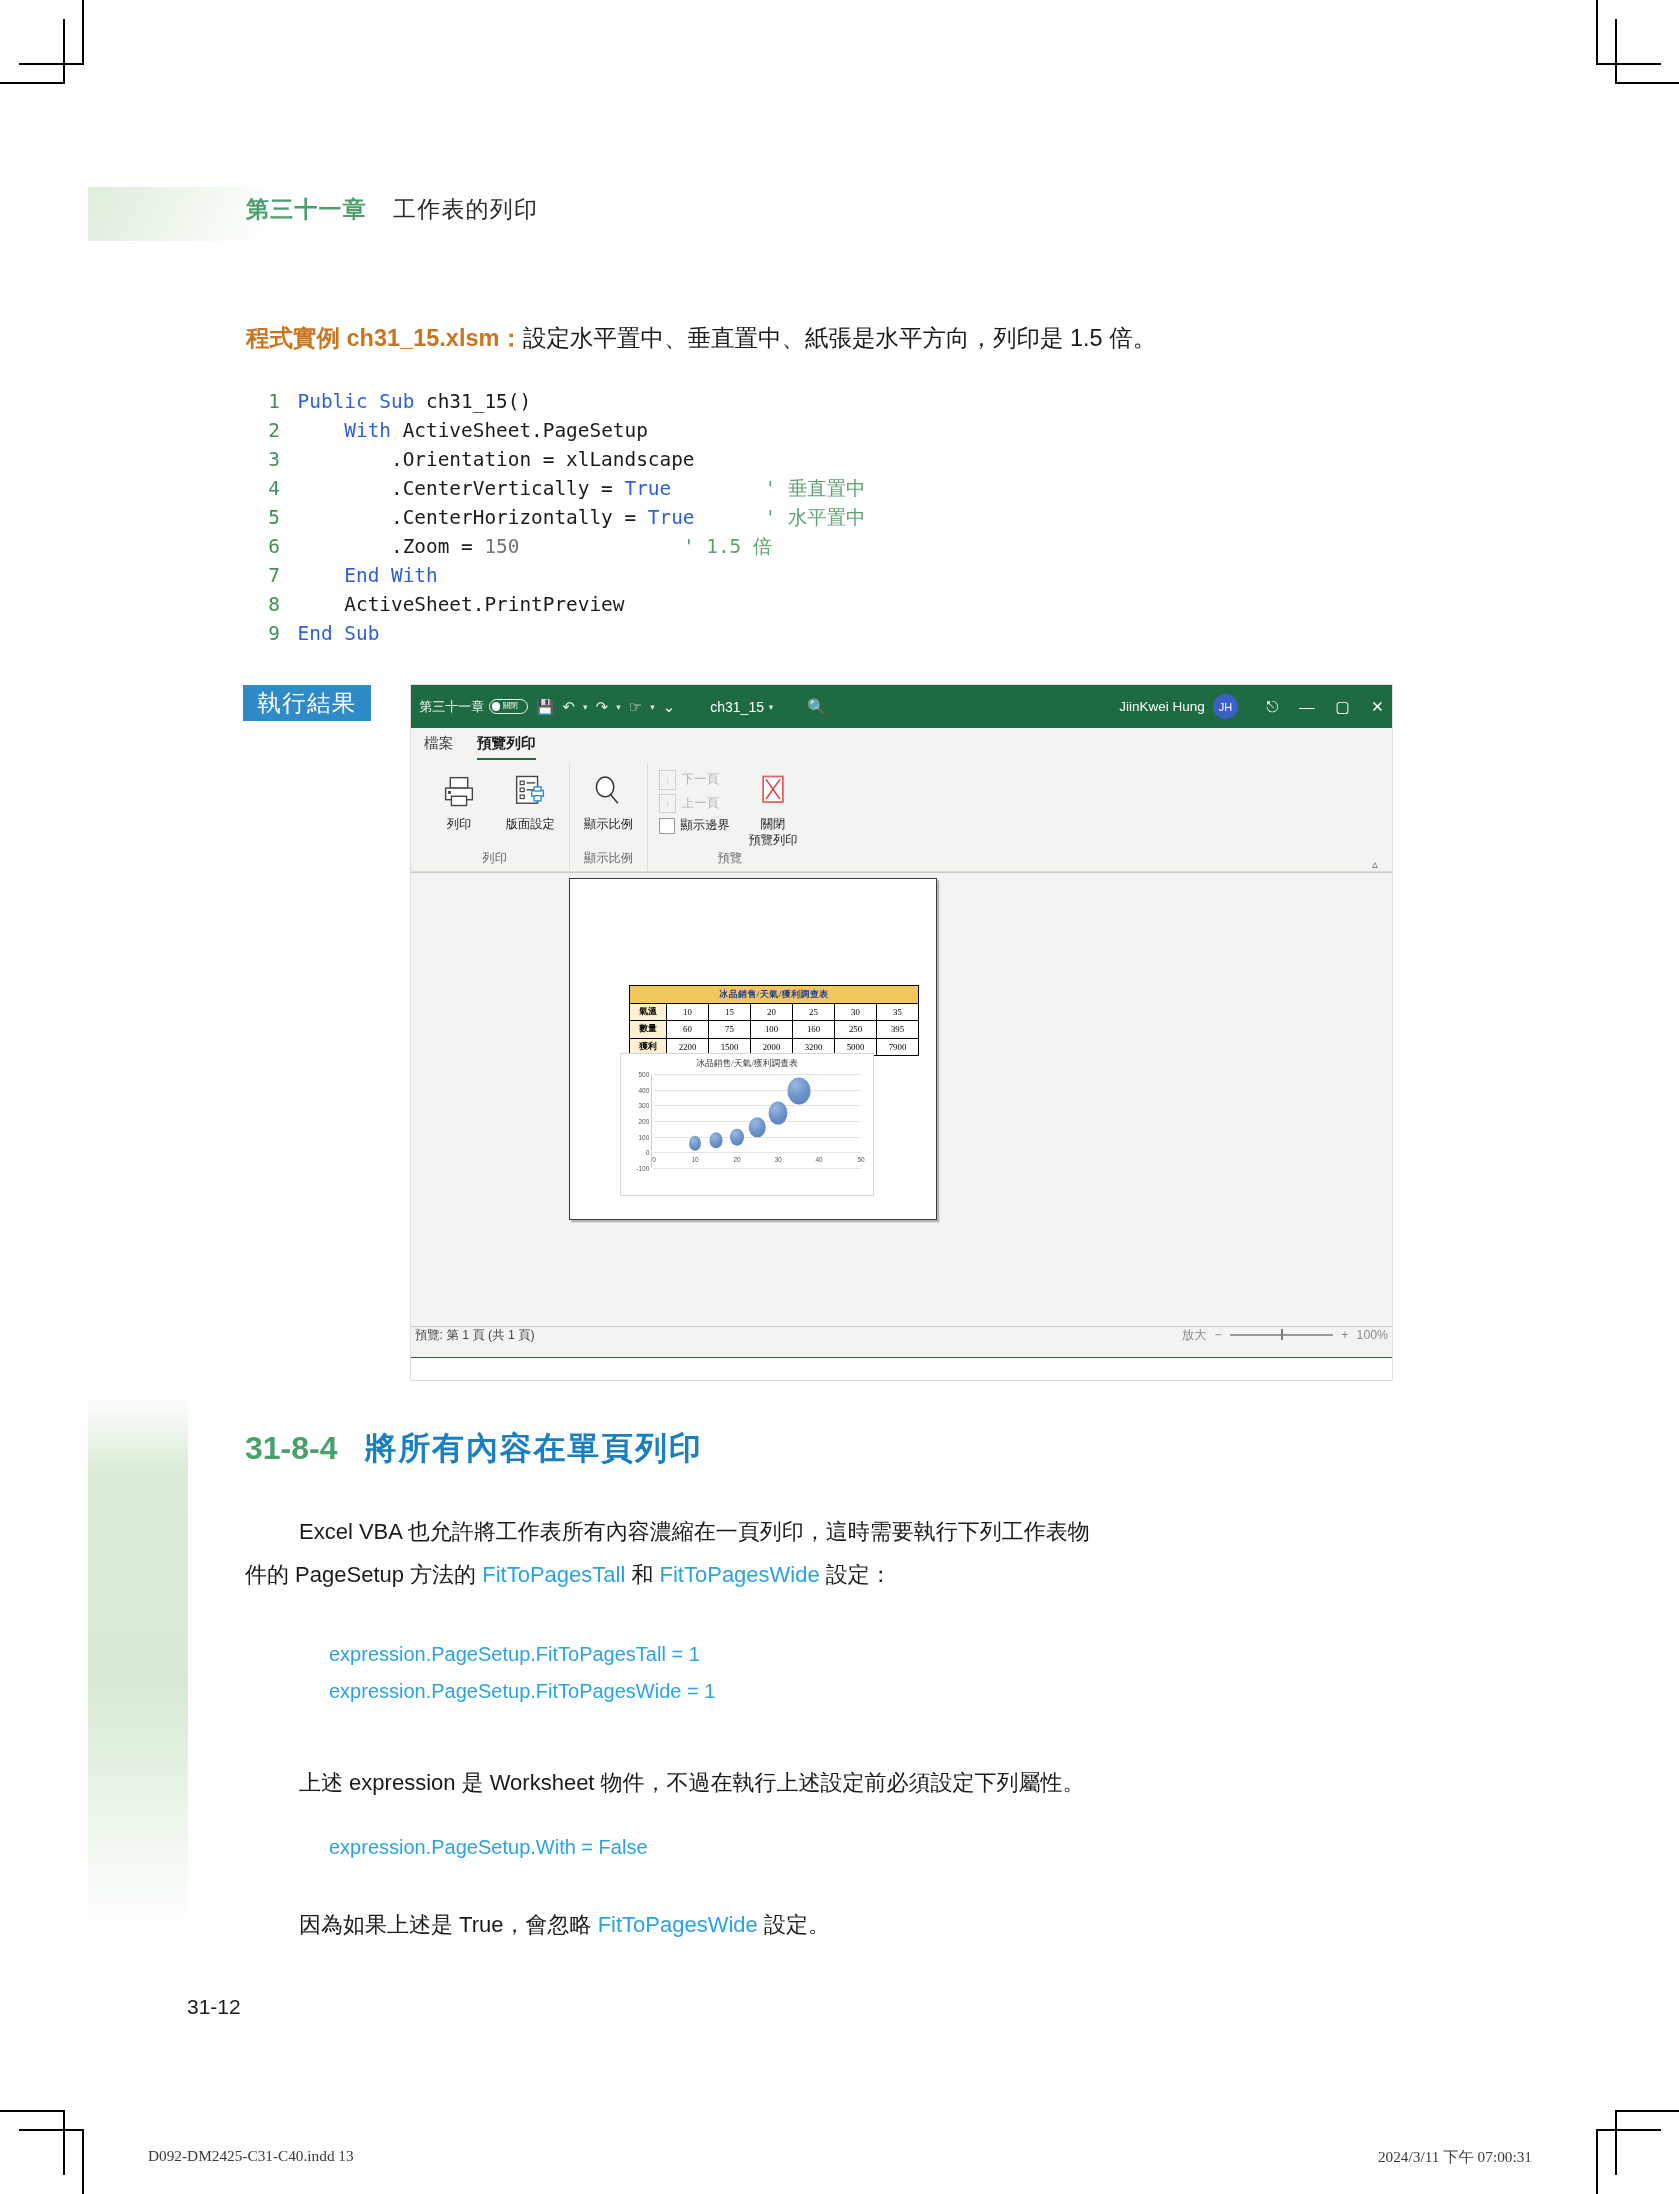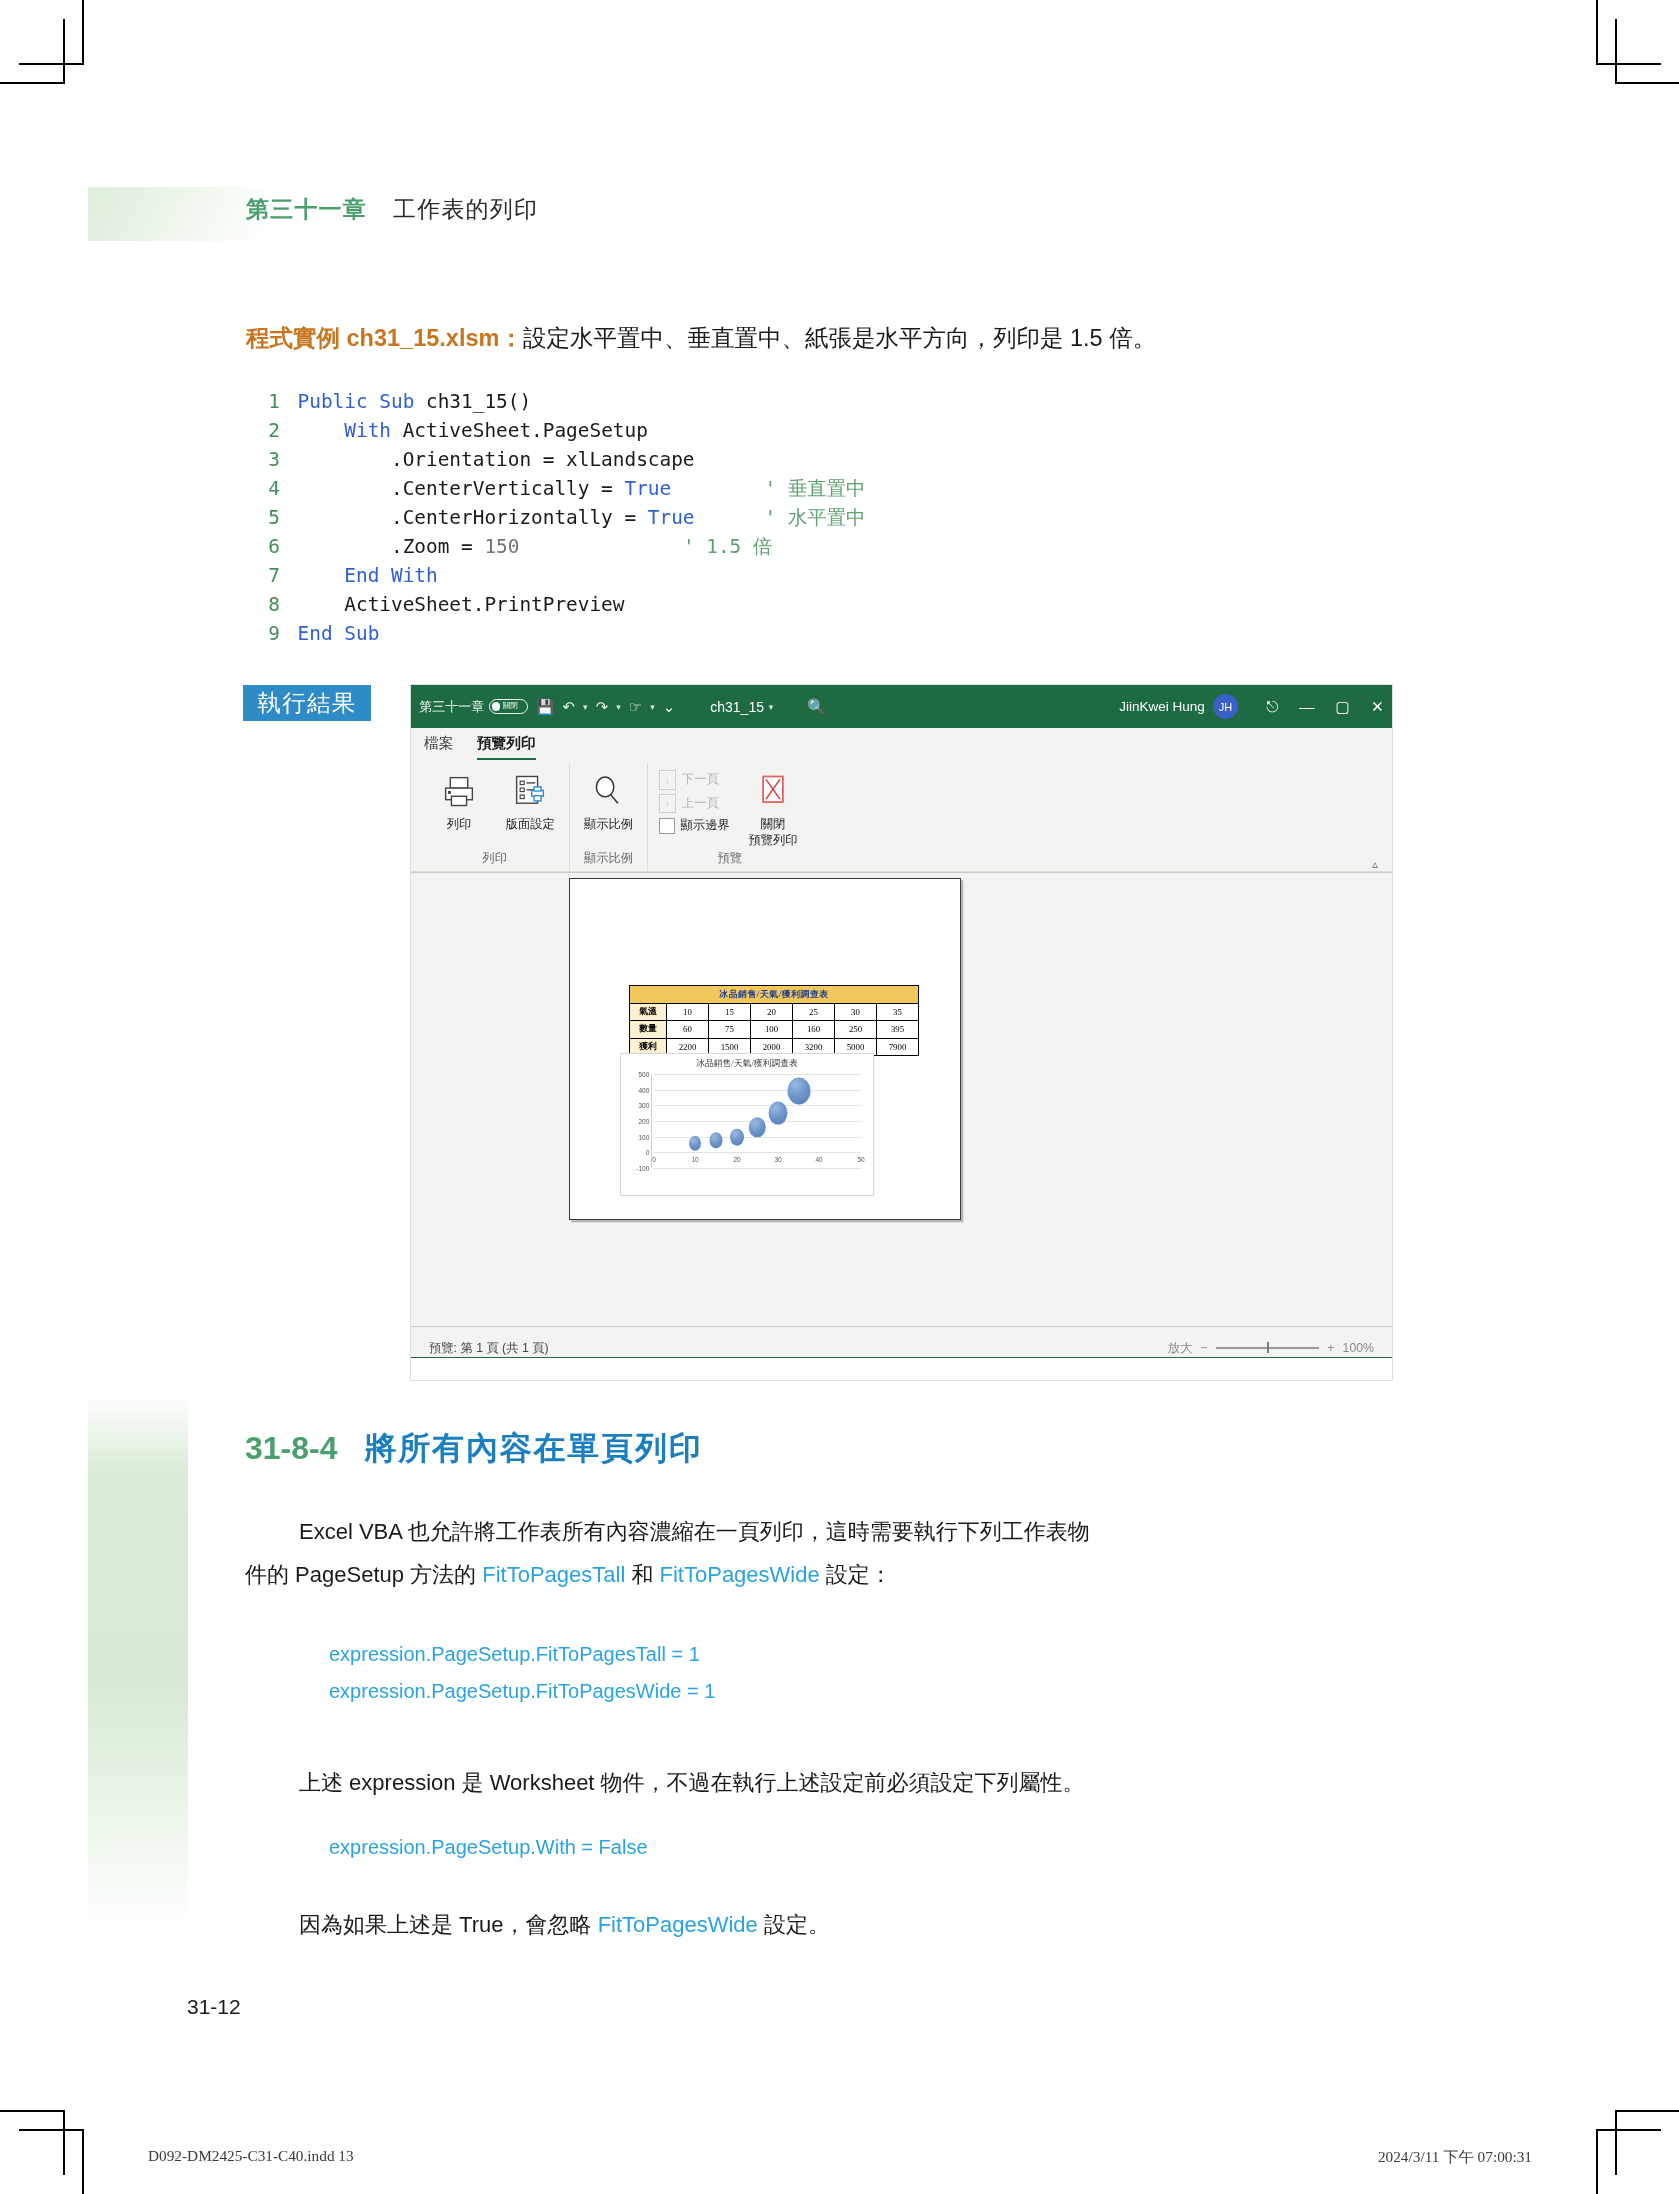--- a/index.html
+++ b/index.html
@@ -96,21 +96,21 @@
   .smallbtn{display:flex;align-items:center;gap:5.9px;font-size:12.3px;color:#b3b3b3;}
   .smallbtn .sq{width:15.3px;height:17.6px;border:1.2px solid #cfcfcf;display:flex;
        align-items:center;justify-content:center;font-size:9.4px;color:#c0c0c0;}
   .chk{width:14px;height:14px;border:1.2px solid #9a9a9a;background:#fff;}
   .chkrow{display:flex;align-items:center;gap:5.9px;font-size:12.3px;color:#222;}
   .collapse{margin-left:auto;align-self:flex-end;font-size:11.7px;color:#666;padding-right:4.7px;}
 
   
   .xl-body{background:#f3f3f1;height:453px;position:relative;border-top:0.6px solid #c9c9c9;}
   .page{position:absolute;left:158px;top:5.9px;width:366px;height:340px;background:#fff;
-        border:1.2px solid #3a3a3a;box-shadow:2.3px 2.3px 0 rgba(0,0,0,.25);padding-left:24px;}
+        border:1.2px solid #3a3a3a;box-shadow:2.3px 2.3px 0 rgba(0,0,0,.25);}
 
   
   .dtable{position:absolute;left:59px;top:106px;border-collapse:collapse;
           font-size:8.8px;font-family:"Liberation Serif","DejaVu Serif",serif;}
   .dtable td{border:0.9px solid #000;text-align:center;padding:1.2px 0;height:14px;}
   .dtable .ttl{background:#f2c75c;color:#1f3f8f;font-weight:bold;font-size:8.8px;letter-spacing:0.6px;}
   .dtable .rh{background:#fdf1cf;font-weight:bold;width:36px;}
   .dtable .val{background:#ffffff;width:41px;}
 
   
@@ -124,21 +124,21 @@
   .ytick{position:absolute;right:100%;margin-right:4.7px;font-size:6.5px;color:#555;
          transform:translateY(-50%);white-space:nowrap;}
   .xtick{position:absolute;top:100%;margin-top:3.5px;font-size:6.5px;color:#555;
          transform:translateX(-50%);}
   .bub{position:absolute;border-radius:50%;
        background:radial-gradient(circle at 35% 28%,#9ab8e0 0%,#6f97cc 45%,#4f79b4 100%);
        transform:translate(-50%,-50%);}
 
   
   .xl-status{height:32px;background:#f3f3f1;border-top:0.6px solid #c9c9c9;
-      display:flex;align-items:flex-end;padding:0 18px;font-size:12.3px;color:#444;
+      display:flex;align-items:flex-start;padding:0 4px;font-size:12.3px;color:#444;
       box-sizing:border-box;border-bottom:1.8px solid #1e6b43;}
   .zoomarea{margin-left:auto;display:flex;align-items:center;gap:8.2px;color:#8a8a8a;font-size:12.3px;}
   .slider{width:103px;height:1.8px;background:#9a9a9a;position:relative;}
   .slider .knob{position:absolute;left:50%;top:-4.7px;width:1.8px;height:11px;background:#7a7a7a;}
 
   
   .sec-head{position:absolute;left:245px;top:1427px;font-size:32px;white-space:nowrap;}
   .sec-num{color:#4aa06c;font-weight:bold;}
   .sec-txt{color:#1a7fc1;font-weight:bold;margin-left:27px;letter-spacing:1.8px;}
 

